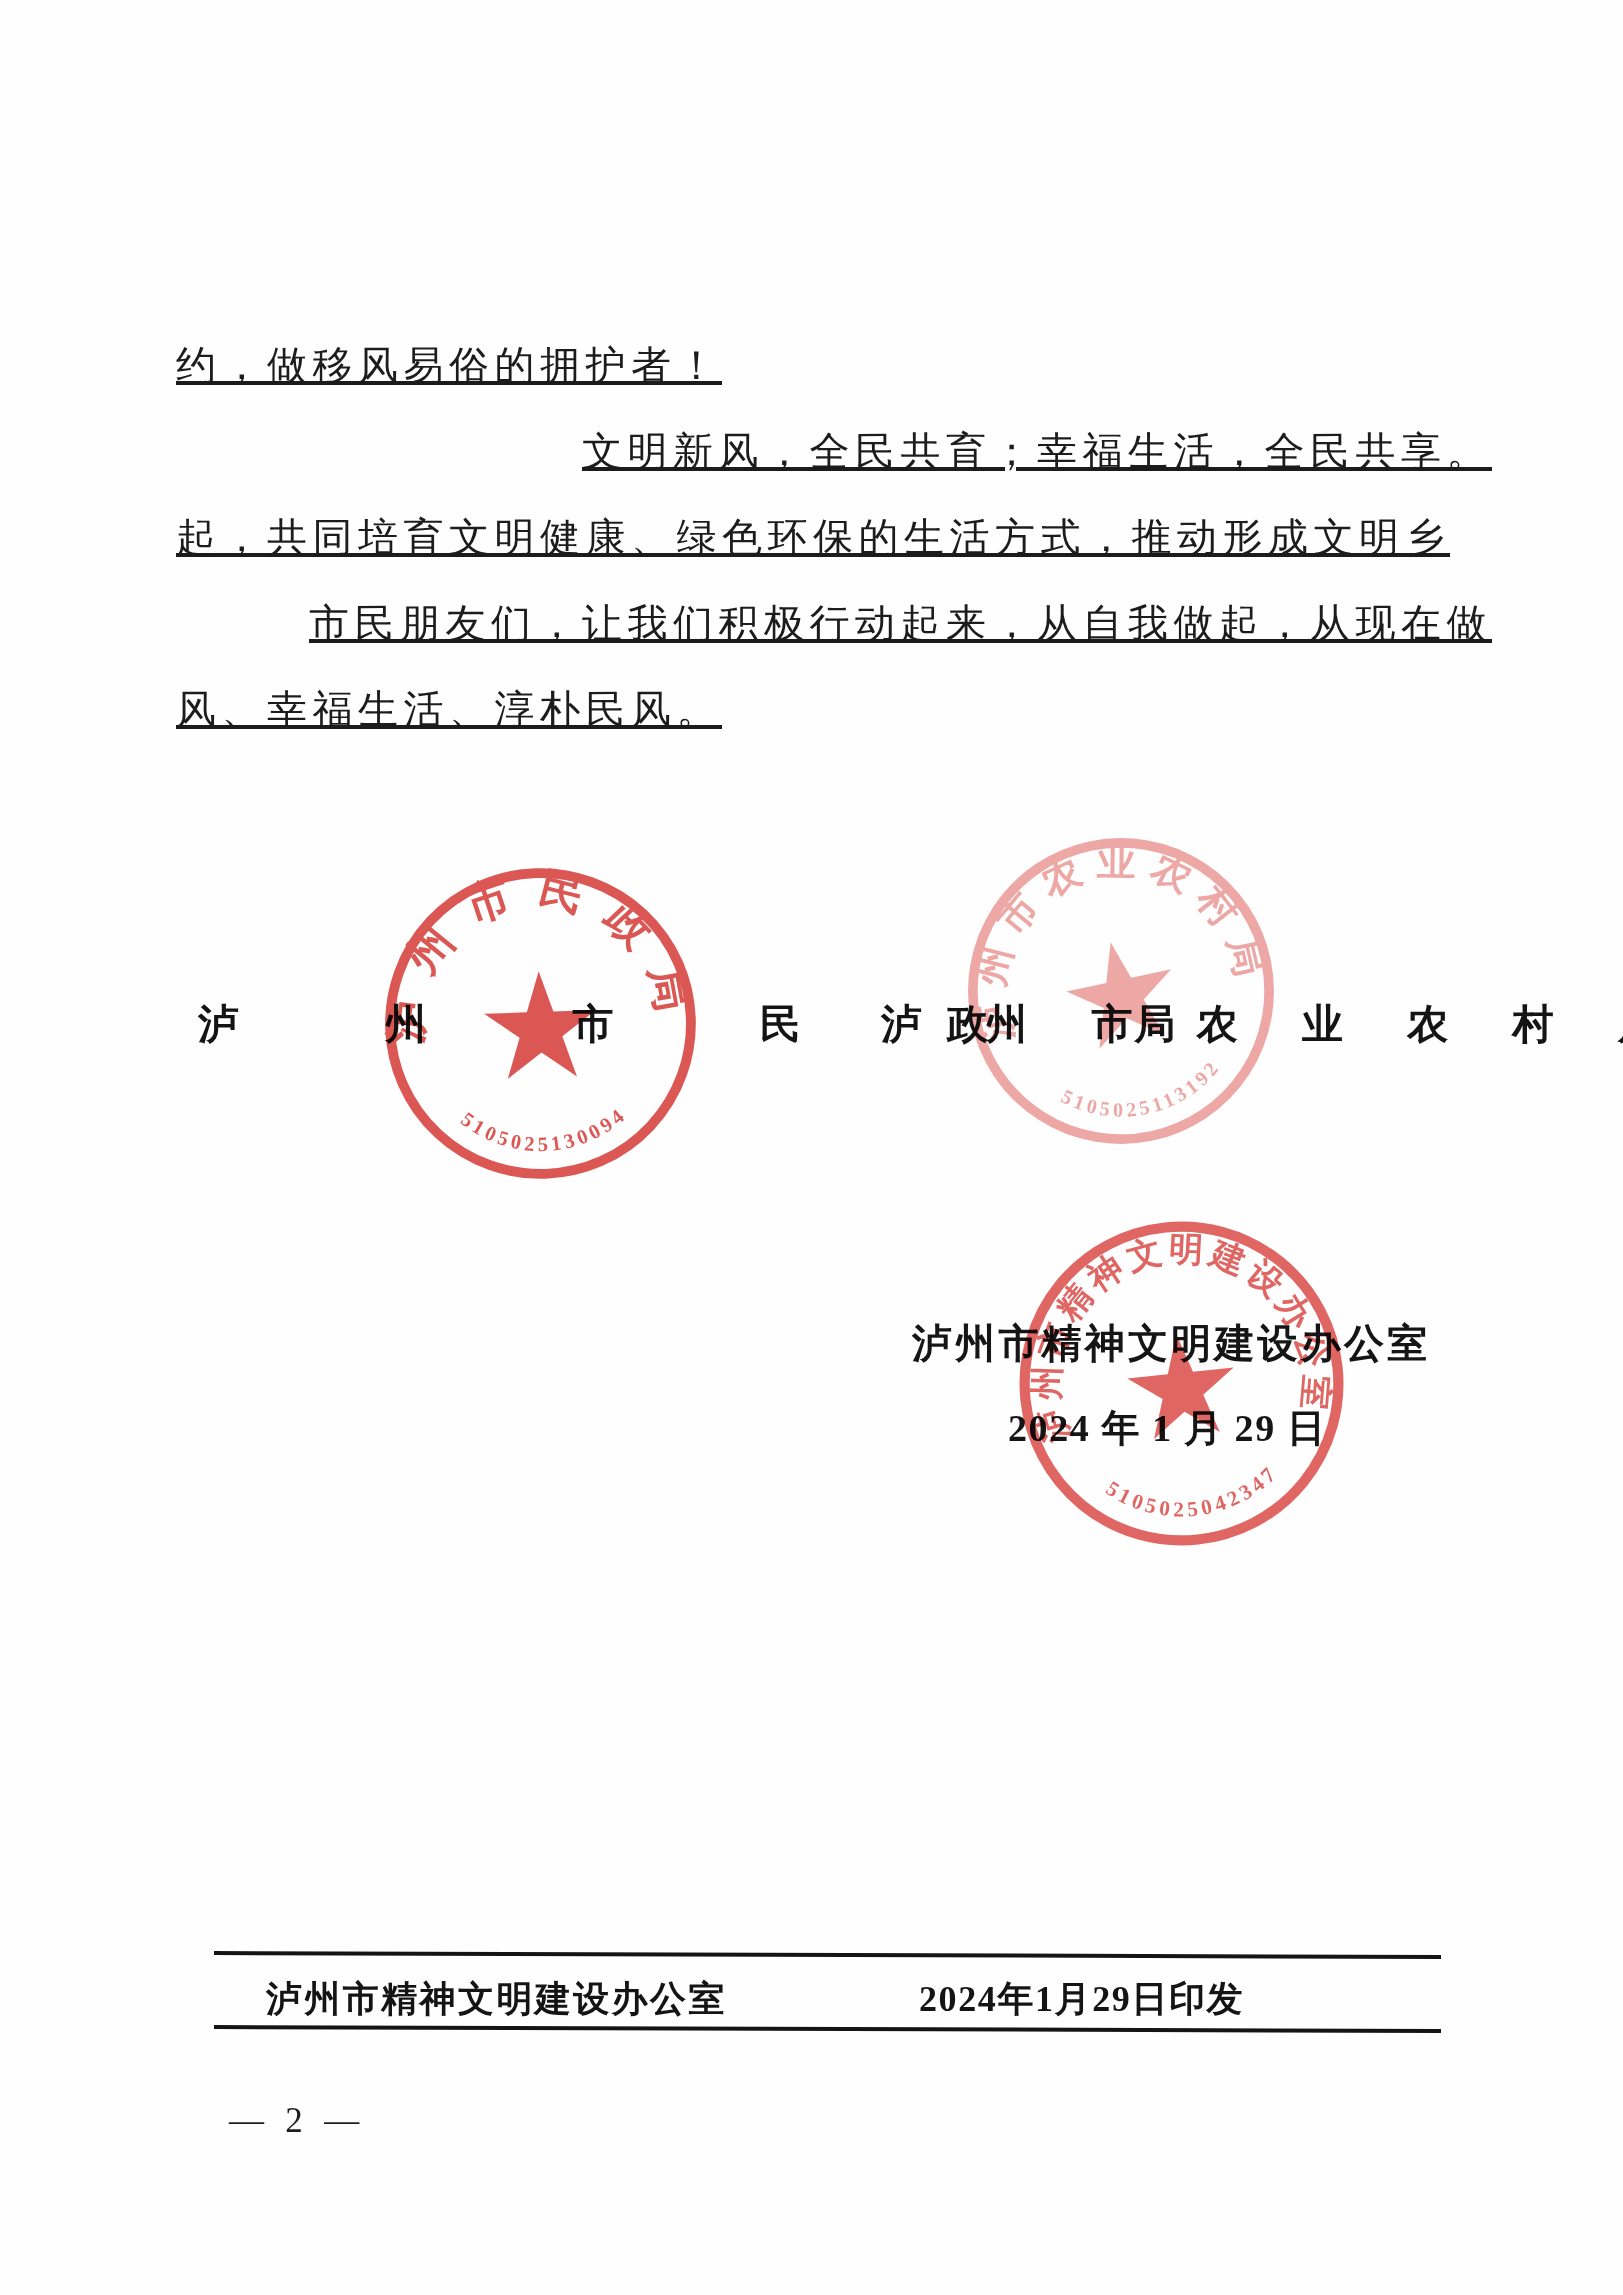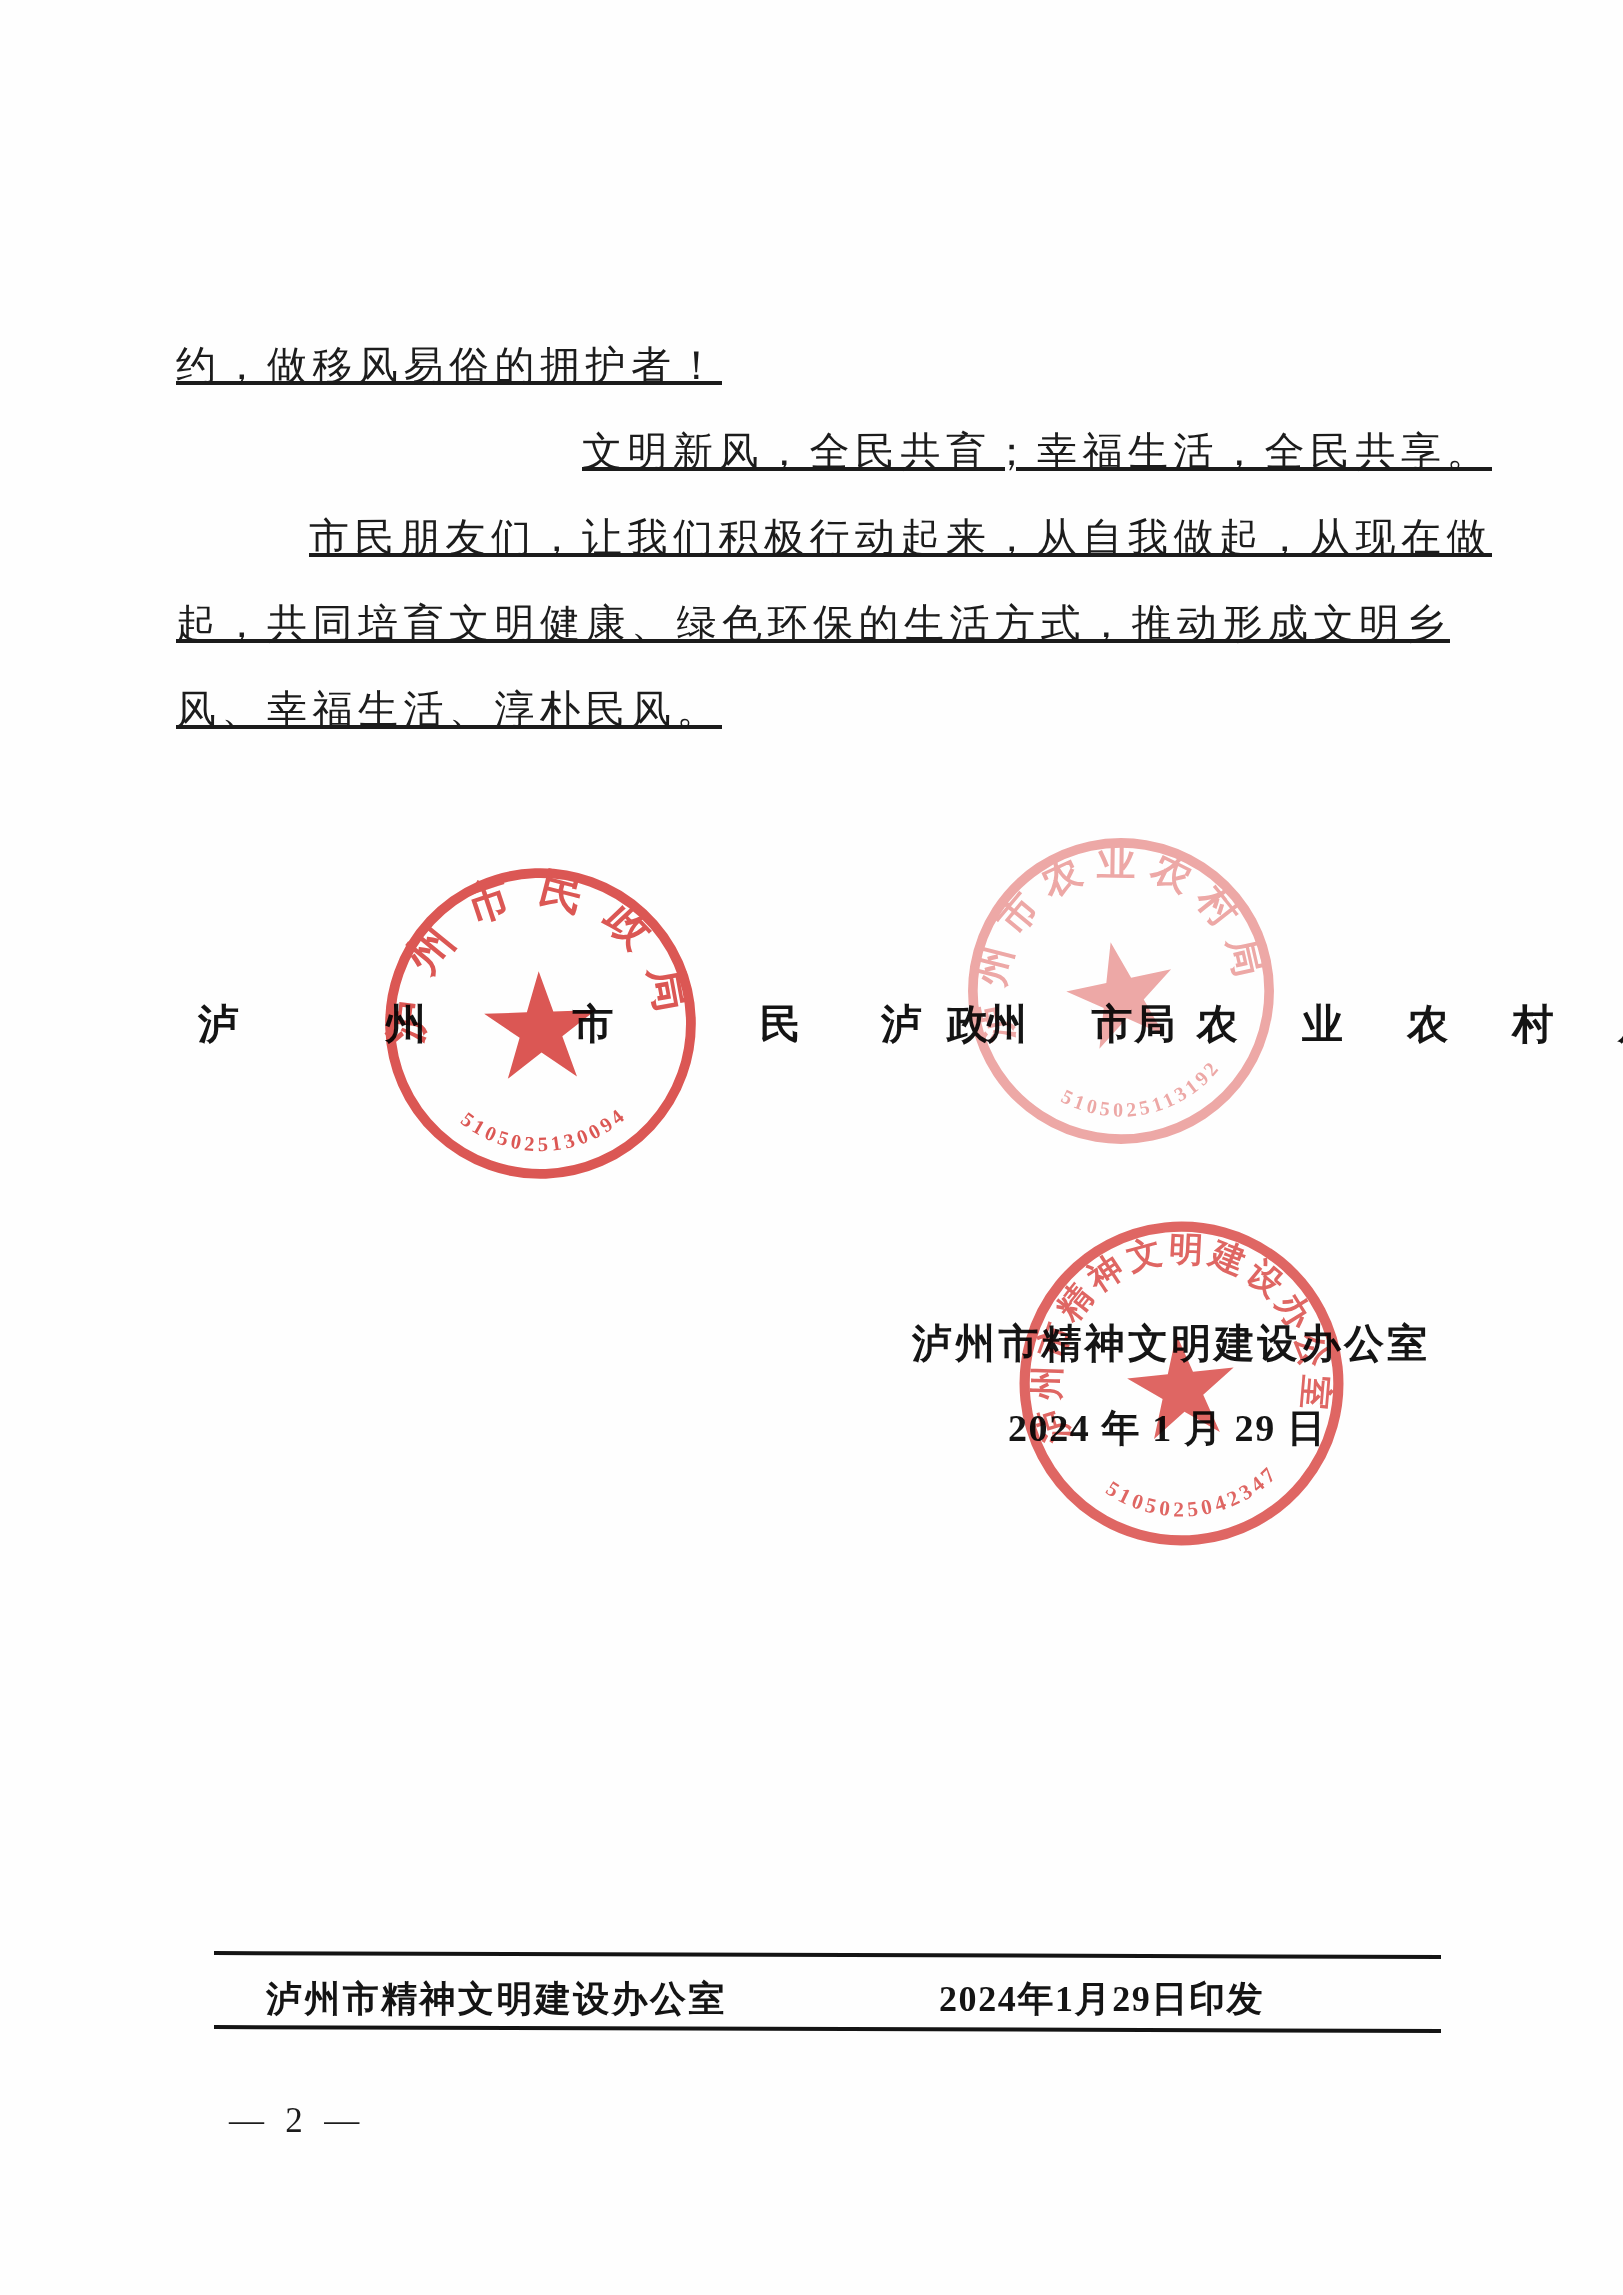--- a/index.html
+++ b/index.html
@@ -38,34 +38,34 @@
   .code  { font-size:12.5px; letter-spacing:2.4px; }
 
   
   .rule { position:absolute; left:214px; width:1227px; height:4px; background:#141414;
     transform:rotate(0.18deg); }
   .rule-top    { top:1953px; }
   .rule-bottom { top:2027px; }
   .footer-office { position:absolute; left:266px;  top:1975px; font-size:36px;
     font-weight:bold; letter-spacing:2.4px; color:#141414; white-space:nowrap; }
   .footer-date   { position:absolute; left:919px; top:1975px; font-size:36px;
-    font-weight:bold; letter-spacing:1.6px; color:#141414; white-space:nowrap;margin-left:20px; }
+    font-weight:bold; letter-spacing:1.6px; color:#141414; white-space:nowrap; }
   .page-number   { position:absolute; left:229px;  top:2101px; font-size:35px;
     letter-spacing:6.3px; color:#1c1c1c; white-space:nowrap; }
 </style>
 </head>
 <body>
 
 <div class="page">
 
   <div class="body-text">
     <div class="line">约，做移风易俗的拥护者！</div>
     <div class="line indent">文明新风，全民共育；幸福生活，全民共享。</div>
+    <div class="line">起，共同培育文明健康、绿色环保的生活方式，推动形成文明乡</div>
     <div class="line indent">市民朋友们，让我们积极行动起来，从自我做起，从现在做</div>
-    <div class="line">起，共同培育文明健康、绿色环保的生活方式，推动形成文明乡</div>
     <div class="line">风、幸福生活、淳朴民风。</div>
   </div>
 
   <div class="sig sig-left">泸 州 市 民 政 局</div>
   <div class="sig sig-right">泸 州 市 农 业 农 村 局</div>
 
   <div class="issuer-org">泸州市精神文明建设办公室</div>
   <div class="issuer-date">2024 年 1 月 29 日</div>
 
   <svg class="seal seal-1" viewBox="0 0 200 200" xmlns="http://www.w3.org/2000/svg">

